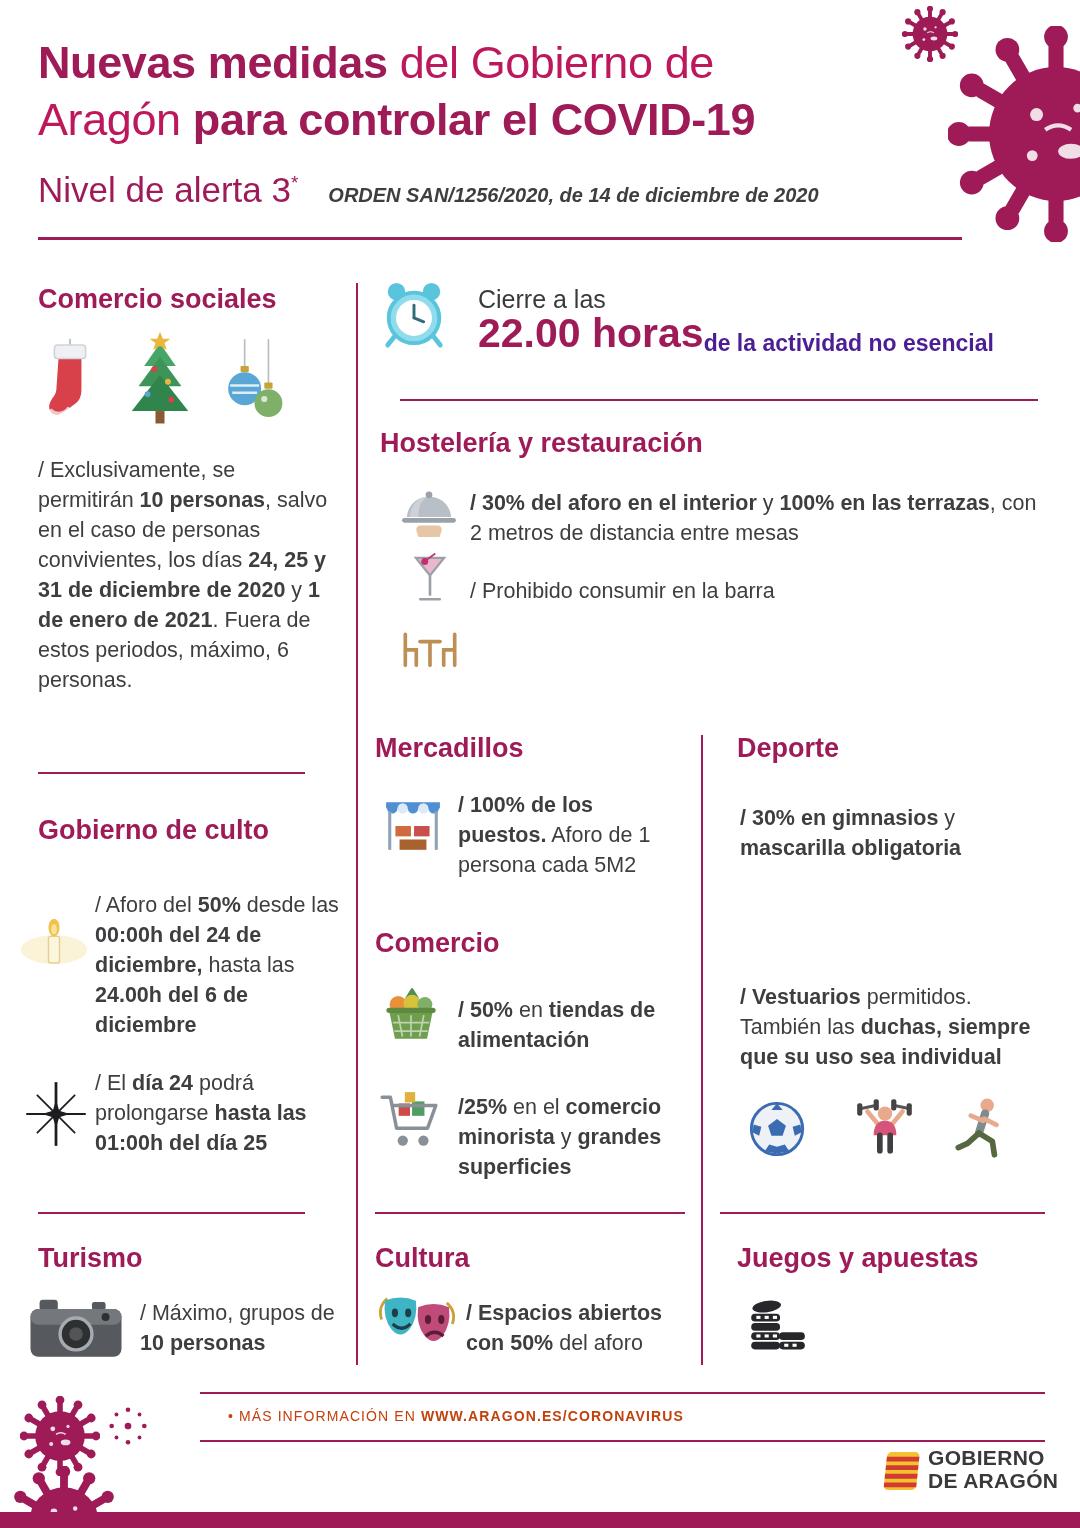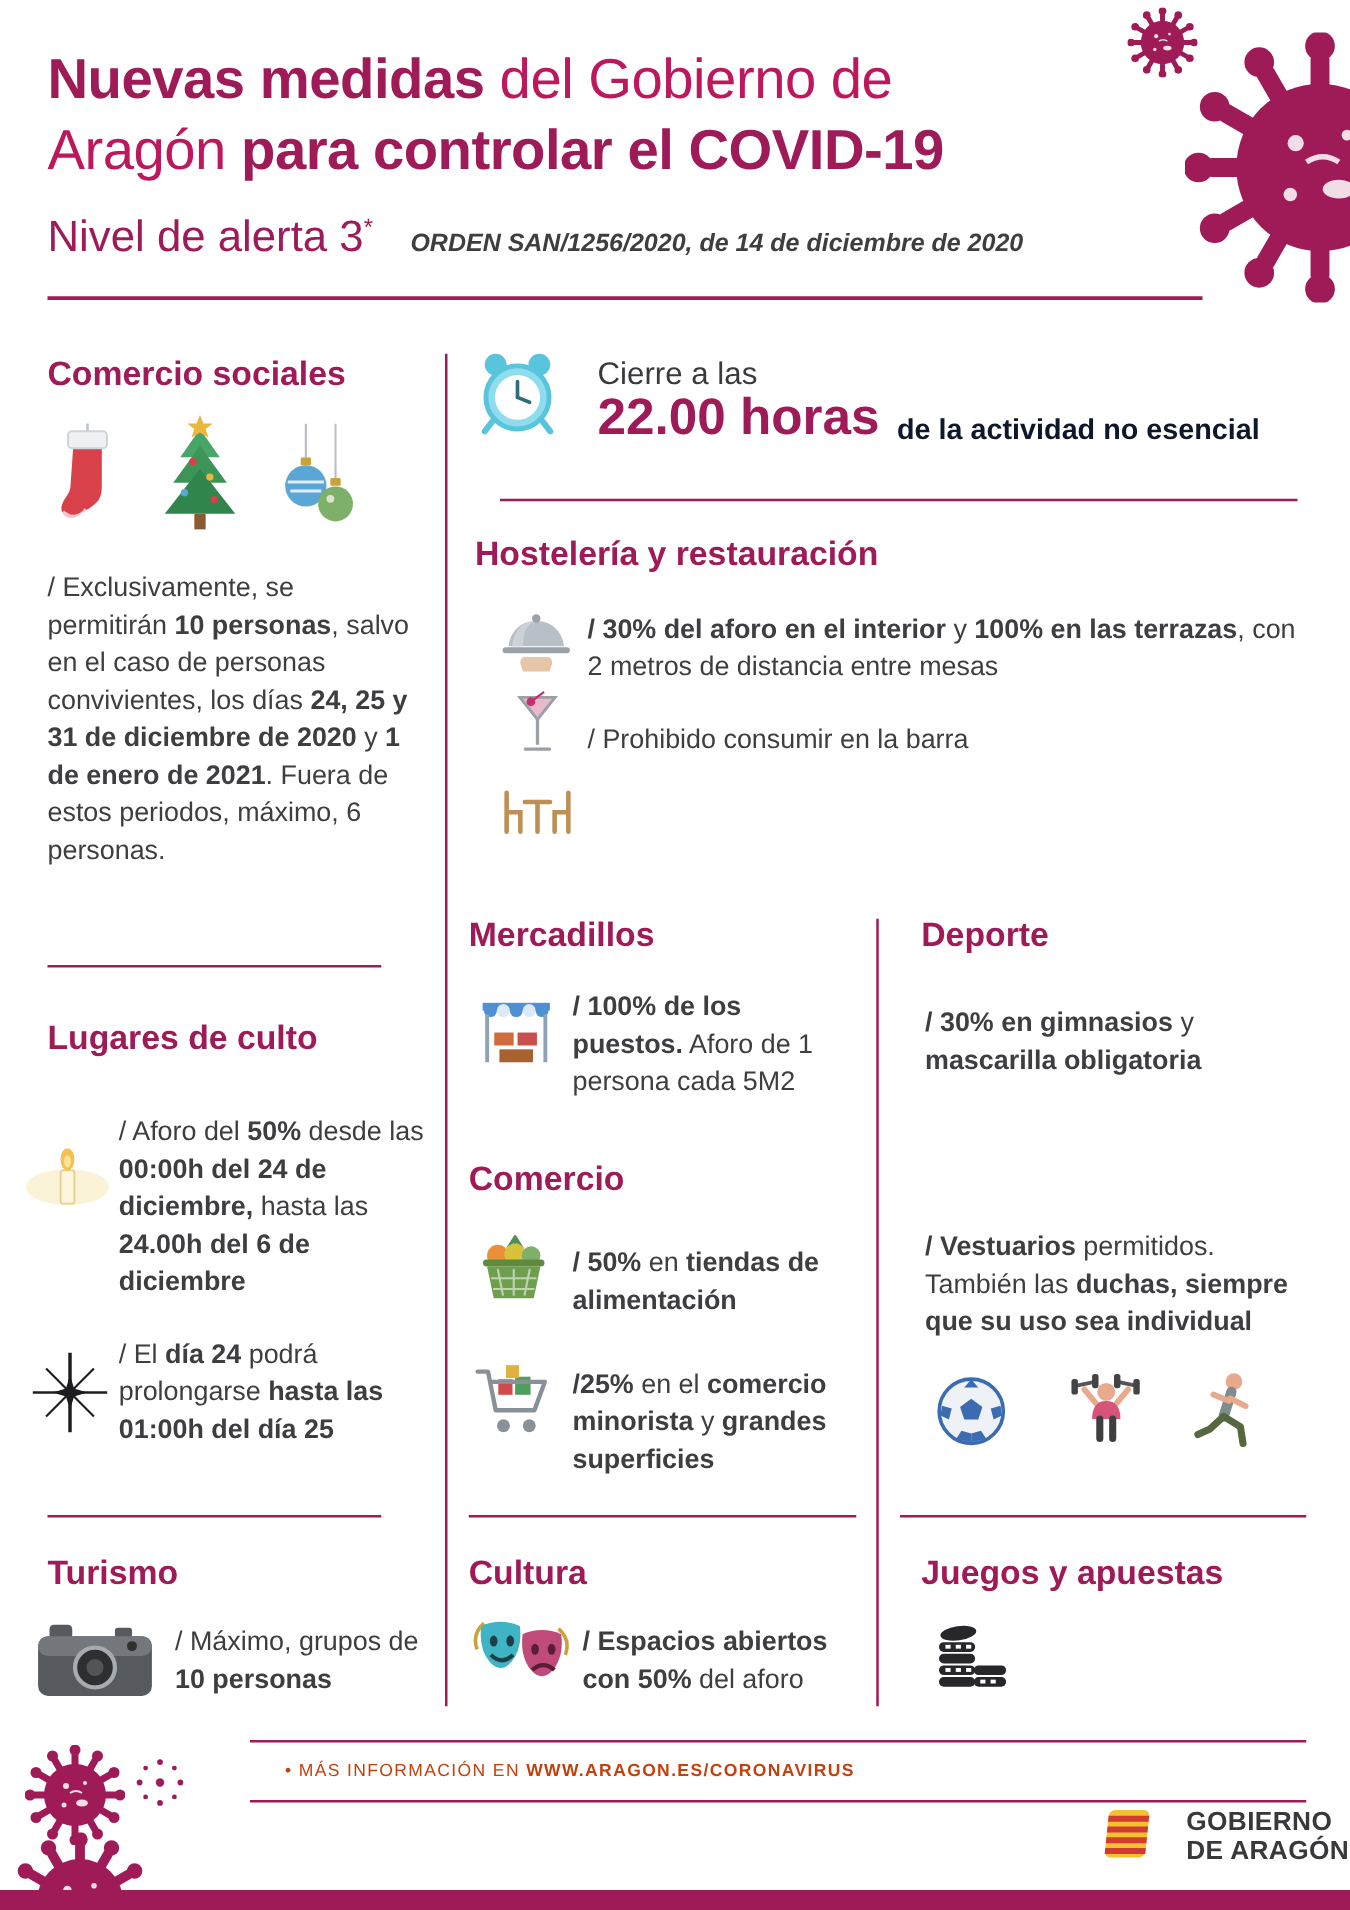--- a/index.html
+++ b/index.html
@@ -14,23 +14,23 @@
   .txt{font-size:21.5px;line-height:30px;color:#3e3d40}
   .rule{position:absolute;height:3px;background:#9e1b58}
   .thin{height:2px}
   .vrule{position:absolute;width:2px;background:#9e1b58}
   .alert{font-size:35px;color:#9e1b58}
   .alert sup{font-size:19px;vertical-align:super}
   .order{font-size:20px;font-style:italic;font-weight:700;color:#3e3d40}
   .closing-intro{font-size:25px;font-weight:400;color:#3a393c}
   .closing-line{display:flex;align-items:flex-end}
   .closing-time{font-size:41px;font-weight:700;color:#9e1b58}
-  .closing-suffix{font-size:23px;font-weight:700;color:#0f172a;margin-left:14px}
+  .closing-suffix{font-size:23px;font-weight:700;color:#4c1d95;margin-left:0}
   .foot-info{font-size:14px;letter-spacing:1.1px;color:#c2410c}
-  .logo{display:flex;align-items:flex-start;gap:27px}
+  .logo{display:flex;align-items:flex-end;gap:6px}
   .logo-text{font-size:21px;font-weight:700;line-height:23px;letter-spacing:0.3px;color:#3a383b}
   .icons-row{display:flex;align-items:flex-end;gap:24px}
 </style>
 </head>
 <body>
 
 <div class="page">
 
   <svg width="0" height="0" style="position:absolute" aria-hidden="true">
     <defs>
@@ -137,21 +137,21 @@
       <rect x="39" y="42" width="8" height="6" rx="1" fill="#caa23a"></rect>
       <circle cx="43" cy="62" r="13.5" fill="#7fb069"></circle>
       <circle cx="39" cy="58" r="3" fill="#fff" opacity="0.7"></circle>
     </svg>
   </div>
 
   <div class="abs txt" style="left:38px;top:455px;width:292px"><span>/ Exclusivamente, se permitirán </span><span class="b">10 personas</span><span>, salvo en el caso de personas convivientes, los días </span><span class="b">24, 25 y 31 de diciembre de 2020</span><span> y </span><span class="b">1 de enero de 2021</span><span>. Fuera de estos periodos, máximo, 6 personas.</span></div>
 
   <div class="rule thin" style="left:38px;top:772px;width:267px"></div>
 
-  <div class="abs h2" style="left:38px;top:815px">Lugares de culto</div>
+  <div class="abs h2" style="left:38px;top:815px">Gobierno de culto</div>
 
   <svg class="abs" style="left:18px;top:912px" width="72" height="62" viewBox="0 0 64 56">
     <ellipse cx="32" cy="34" rx="30" ry="13" fill="#f7e9b8" opacity="0.55"></ellipse>
     <rect x="27" y="22" width="10" height="24" rx="2" fill="#fdf6df" stroke="#e7cf8e" stroke-width="1.3"></rect>
     <ellipse cx="32" cy="14" rx="5" ry="8" fill="#f2c14e"></ellipse>
     <ellipse cx="32" cy="15.5" rx="2.5" ry="4.5" fill="#fbe49a"></ellipse>
   </svg>
   <div class="abs txt" style="left:95px;top:890px;width:245px"><span>/ Aforo del </span><span class="b">50%</span><span>  desde las </span><span class="b">00:00h del 24 de diciembre,</span><span> hasta las </span><span class="b">24.00h del 6 de diciembre</span></div>
 
   <svg class="abs" style="left:22px;top:1080px" width="68" height="68" viewBox="0 0 64 64">

